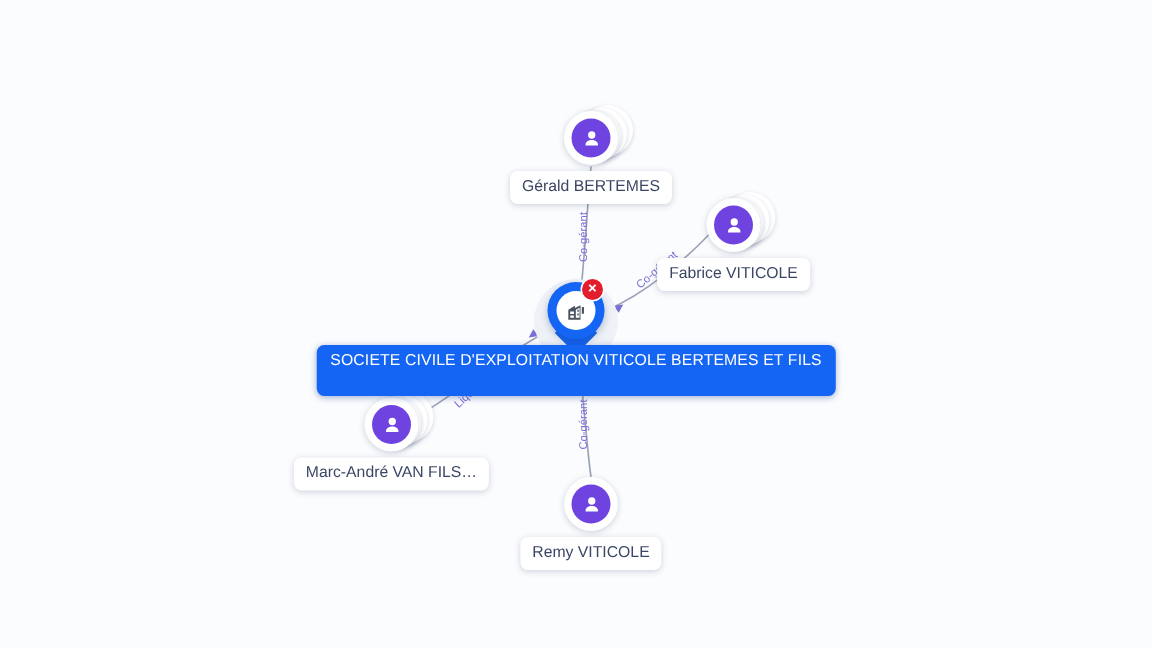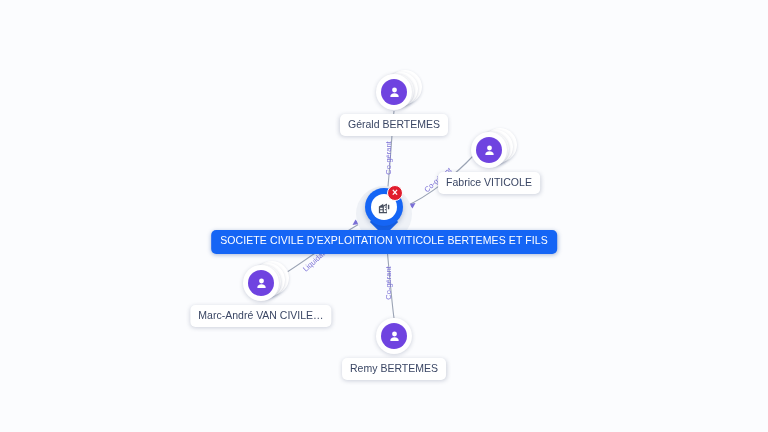--- a/index.html
+++ b/index.html
@@ -143,21 +143,21 @@
     position: absolute;
     top: 16px;
     left: 50%;
     transform: translateX(-50%);
     white-space: nowrap;
     background: #1565f5;
     color: #ffffff;
     font-size: 10.5px;
     line-height: 1;
     letter-spacing: 0.1px;
-    padding: 5px 9px 8px 9px;
+    padding: 5px 9px 18px 9px;
     border-radius: 5px;
     box-shadow: 0 1px 4px rgba(20,60,140,0.35);
     z-index: 5;
   }
 
   
   .edge-label {
     position: absolute;
     color: #7a6fd6;
     font-size: 7.5px;
@@ -233,33 +233,33 @@
       <div class="stack-card c3"></div>
     </div>
     <div class="avatar-ring">
       <div class="avatar-circle">
         <svg width="15" height="15" viewBox="0 0 24 24" fill="#ffffff">
           <circle cx="12" cy="8" r="3.9"></circle>
           <path d="M12 13.2c-4.1 0-6.6 2.4-6.6 4.6v1.4h13.2v-1.4c0-2.2-2.5-4.6-6.6-4.6z"></path>
         </svg>
       </div>
     </div>
-    <div class="person-label">Marc-André VAN CIVILE…</div>
+    <div class="person-label">Marc-André VAN FILS…</div>
   </div>
 
   <div class="person-node" style="left:394px; top:336px;">
     <div class="avatar-ring">
       <div class="avatar-circle">
         <svg width="15" height="15" viewBox="0 0 24 24" fill="#ffffff">
           <circle cx="12" cy="8" r="3.9"></circle>
           <path d="M12 13.2c-4.1 0-6.6 2.4-6.6 4.6v1.4h13.2v-1.4c0-2.2-2.5-4.6-6.6-4.6z"></path>
         </svg>
       </div>
     </div>
-    <div class="person-label">Remy BERTEMES</div>
+    <div class="person-label">Remy VITICOLE</div>
   </div>
 
   <div id="company-node" style="left:384px; top:214px;">
     <div class="company-halo"></div>
     <div class="pin">
       <div class="pin-tip"></div>
       <div class="pin-body"></div>
       <div class="pin-inner">
         <svg width="15" height="15" viewBox="0 0 24 24" fill="#4a5160">
           <path d="M3 21V10.5L10 6v2.6l6-3.1V21H3zm2-2h4v-2.5H5V19zm0-4.2h4v-2.5H5v2.5zm6 4.2h4V8.2l-4 2.1V19zm1.6-2.6h1.6v-2h-1.6v2zm0-4h1.6v-2h-1.6v2z"></path>

